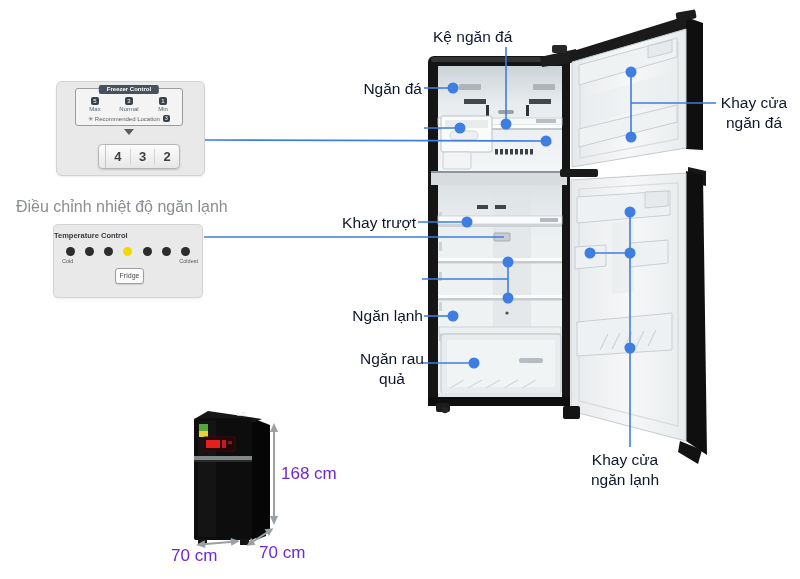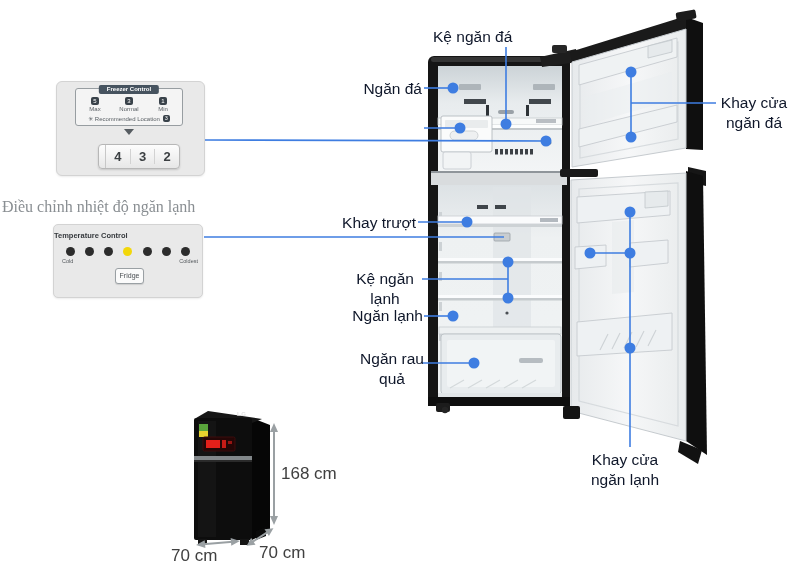--- a/index.html
+++ b/index.html
@@ -9,21 +9,21 @@
   }
   .stage *{box-sizing:border-box;}
   svg.illus{position:absolute;left:0;top:0;z-index:1;}
   .txt{position:absolute;z-index:2;}
 
   
   .heading{font-size:16px;color:#898e92;white-space:nowrap;}
   .callout{font-size:15.5px;color:#0f172a;line-height:1.28;white-space:pre-line;}
   .c-right{text-align:right;}
   .c-center{text-align:center;}
-  .dim{font-size:17px;color:#404040;white-space:nowrap;}
+  .dim{font-size:17px;color:#6d28d9;white-space:nowrap;}
 
   
   .panel{position:absolute;z-index:2;background:#e9e9e9;border:1px solid #d3d3d3;border-radius:6px;box-shadow:0 1px 2px rgba(0,0,0,.08);}
   .fz-panel{left:56px;top:81px;width:149px;height:95px;}
   .fz-inner{position:absolute;left:18px;top:6px;width:108px;height:38px;background:#f4f4f4;border:1px solid #979da1;border-radius:3px;}
   .fz-title{position:absolute;left:50%;top:-4px;transform:translateX(-50%);background:#46535f;color:#fff;
             font-size:6px;font-weight:bold;line-height:9px;height:9px;padding:0 8px;border-radius:2px;white-space:nowrap;}
   .fz-levels{position:absolute;left:4px;right:4px;top:8px;display:flex;justify-content:space-between;}
   .fz-level{display:flex;flex-direction:column;align-items:center;width:30px;}
   .fz-chip{display:block;width:8px;height:8px;background:#39424a;border-radius:2px;color:#fff;font-size:6px;line-height:8px;text-align:center;}
@@ -263,21 +263,21 @@
       <circle cx="508" cy="298" r="5.5"></circle>
         <circle cx="453" cy="316" r="5.5"></circle>
       <circle cx="474" cy="363" r="5.5"></circle>
         <circle cx="630" cy="212" r="5.5"></circle>
       <circle cx="590" cy="253" r="5.5"></circle>
         <circle cx="630" cy="253" r="5.5"></circle>
       <circle cx="630" cy="348" r="5.5"></circle>
     </g>
   </svg>
 
-  <div class="txt heading" style="left:2px;top:198px;font-family:Liberation Serif, serif;">Điều chỉnh nhiệt độ ngăn lạnh</div>
+  <div class="txt heading" style="left:16px;top:198px;">Điều chỉnh nhiệt độ ngăn lạnh</div>
 
   <div class="panel fz-panel">
     <div class="fz-inner">
       <div class="fz-title">Freezer Control</div>
       <div class="fz-levels">
         <div class="fz-level">
           <span class="fz-chip">5</span>
           <span class="fz-level-label">Max</span>
         </div>
         <div class="fz-level">
@@ -317,22 +317,20 @@
     <div class="tc-min">Cold</div>
     <div class="tc-max">Coldest</div>
     <div class="tc-btn">Fridge</div>
   </div>
 
   <div class="txt callout" style="left:433px;top:27px;">Kệ ngăn đá</div>
   <div class="txt callout c-right" style="right:378px;top:79px;">Ngăn đá</div>
   <div class="txt callout c-center" style="left:711px;top:93px;width:86px;">Khay cửa
 ngăn đá</div>
   <div class="txt callout c-right" style="right:384px;top:213px;">Khay trượt</div>
-  <div class="txt callout c-center" style="left:349px;top:269px;width:72px;">Kệ ngăn
-lạnh</div>
   <div class="txt callout c-right" style="right:377px;top:306px;">Ngăn lạnh</div>
   <div class="txt callout c-center" style="left:350px;top:349px;width:84px;">Ngăn rau
 quả</div>
   <div class="txt callout c-center" style="left:581px;top:450px;width:88px;">Khay cửa
 ngăn lạnh</div>
 
   <div class="txt dim" style="left:281px;top:464px;">168 cm</div>
   <div class="txt dim" style="left:171px;top:546px;">70 cm</div>
   <div class="txt dim" style="left:259px;top:543px;">70 cm</div>
 

